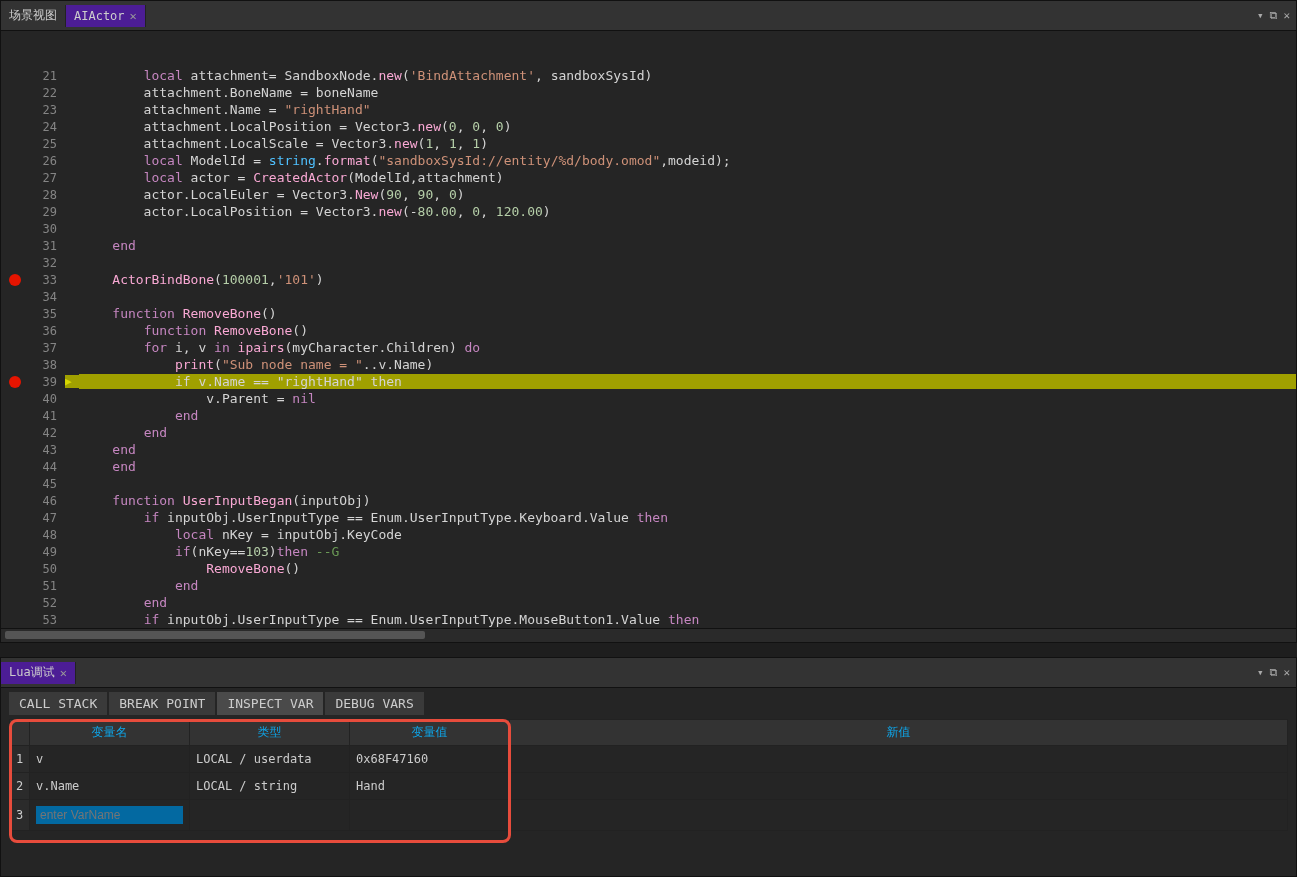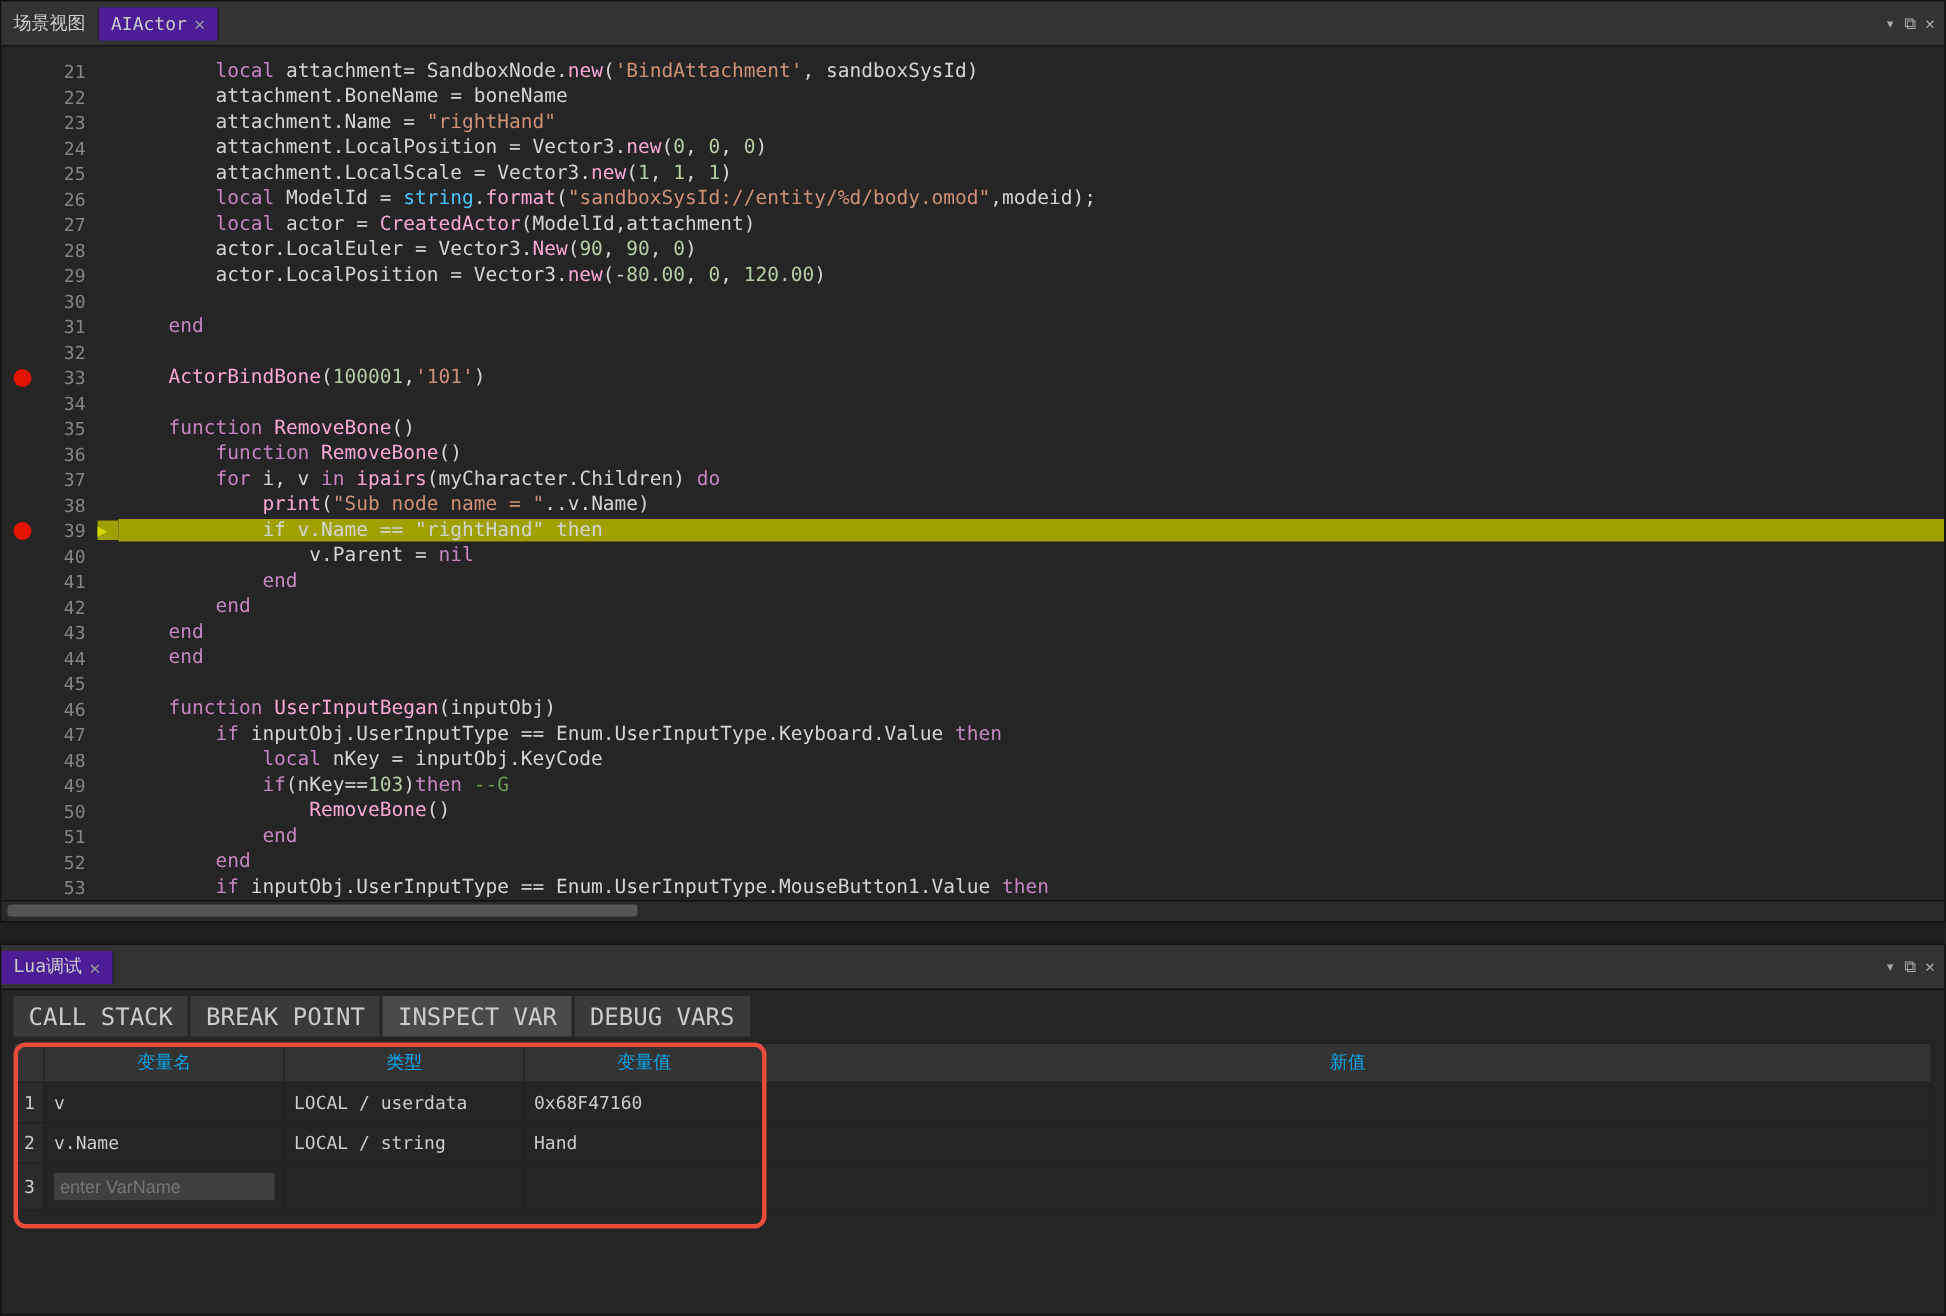--- a/index.html
+++ b/index.html
@@ -57,20 +57,21 @@
     color: #aaa;
   }
   .winicons span { cursor: pointer; font-size: 11px; }
   
   .code-wrap {
     flex: 1;
     overflow: hidden;
     background: #252525;
     position: relative;
     padding-top: 8px;
+    margin-top: 28px;
   }
   .code-lines { }
   .code-line {
     display: flex;
     align-items: center;
     height: 17px;
     font-family: Consolas, monospace;
     font-size: 13px;
     white-space: pre;
   }
@@ -131,21 +132,21 @@
   }
   .dbg-tabs {
     display: flex;
     gap: 2px;
     margin-bottom: 4px;
   }
   .dbg-tab {
     padding: 4px 10px;
     background: #3a3a3a;
     color: #ccc;
-    font-size: 16px;
+    font-size: 13px;
     cursor: pointer;
   }
   .dbg-tab.active { background: #4a4a4a; }
   .table-wrap {
     position: relative;
   }
   .highlight-box {
     position: absolute;
     left: 0; top: 0;
     width: 502px;
@@ -173,21 +174,21 @@
     font-size: 12px;
     padding: 6px 6px;
     border: 1px solid #222;
   }
   table.vars td.rn {
     width: 18px;
     text-align: center;
     background: #2b2b2b;
   }
   .var-input {
-    background: #404040;
+    background: #0369a1;
     border: none;
     color: #bbb;
     width: 100%;
     padding: 2px 4px;
     font-size: 12px;
   }
 </style>
 </head>
 <body>
 

